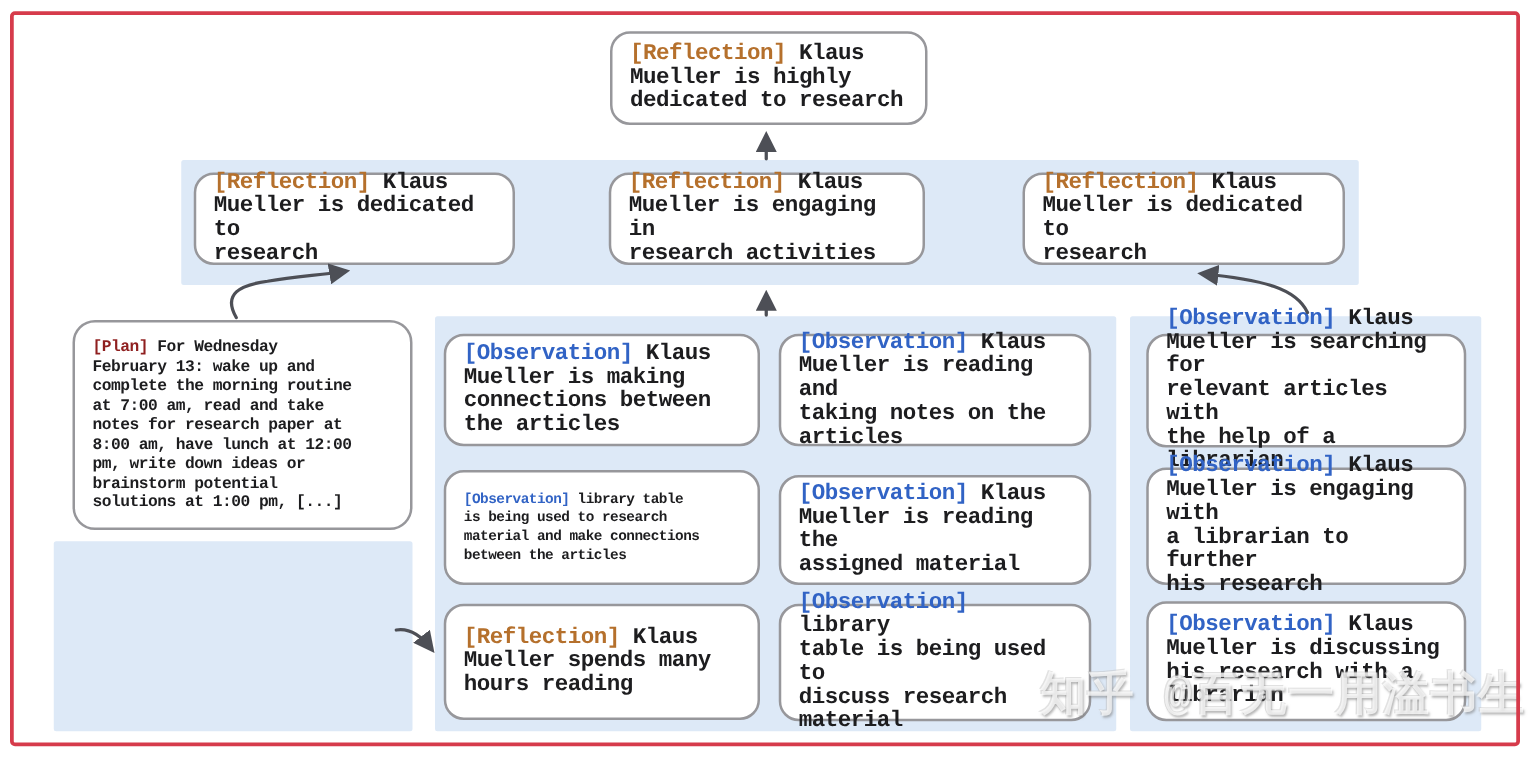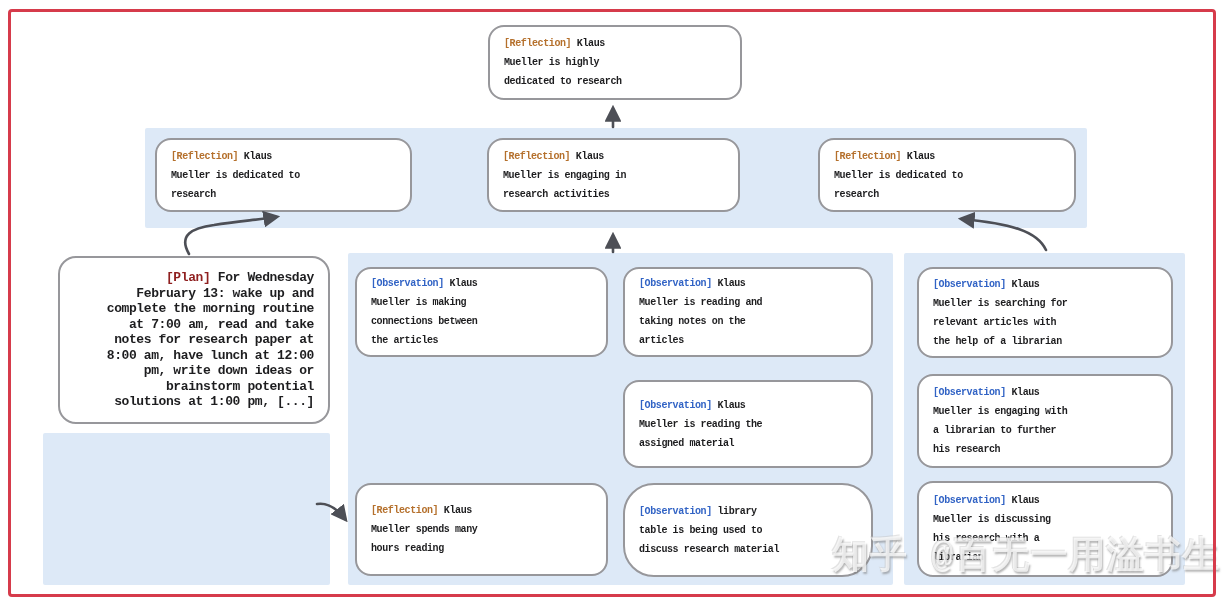--- a/index.html
+++ b/index.html
@@ -26,21 +26,21 @@
     border:2.5px solid #97979b;
     border-radius:16px;
     box-sizing:border-box;
     display:flex;align-items:center;
     padding:6px 14px;
     color:#1d1d1f;
     font-weight:bold;
   }
   .node .txt{width:100%;}
   .node .body{white-space:pre-wrap;}
-  .fs-lg{font-size:10px;line-height:19px;letter-spacing:-0.4px;}
+  .fs-lg{font-size:18px;line-height:19px;letter-spacing:-0.4px;}
   .fs-md{font-size:13px;line-height:15.5px;letter-spacing:-0.4px;}
   .fs-sm{font-size:12px;line-height:16px;letter-spacing:-0.4px;}
   .fs-xs{font-size:11.5px;line-height:15px;letter-spacing:-0.4px;}
   .tag.refl{color:#b5702c;}
   .tag.obs{color:#3163c5;margin-top:28px;}
   .tag.plan{color:#8f1f1f;}
   .arrows{position:absolute;left:0;top:0;pointer-events:none;}
   .watermark{
     position:absolute;left:832px;top:530px;width:380px;
     font-family:Liberation Mono, monospace;
@@ -75,57 +75,63 @@
     <div class="txt"><span class="tag refl">[Reflection]</span> <span class="body">Klaus
 Mueller is engaging in
 research activities</span></div>
   </div>
   <div class="node fs-lg" style="left:818px;top:138px;width:258px;height:74px;">
     <div class="txt"><span class="tag refl">[Reflection]</span> <span class="body">Klaus
 Mueller is dedicated to
 research</span></div>
   </div>
 
-  <div class="node fs-md" style="left:58px;top:256px;width:272px;height:168px;border-radius:18px;text-align:right;">
+  <div class="node fs-md" style="left:58px;top:256px;width:272px;height:168px;border-radius:18px;">
     <div class="txt"><span class="tag plan">[Plan]</span> <span class="body">For Wednesday
 February 13: wake up and
 complete the morning routine
 at 7:00 am, read and take
 notes for research paper at
 8:00 am, have lunch at 12:00
 pm, write down ideas or
 brainstorm potential
 solutions at 1:00 pm, [...]</span></div>
   </div>
 
 
   <div class="node fs-lg" style="left:355px;top:267px;width:253px;height:90px;">
     <div class="txt"><span class="tag obs">[Observation]</span> <span class="body">Klaus
 Mueller is making
 connections between
 the articles</span></div>
   </div>
+  <div class="node fs-xs" style="left:355px;top:376px;width:253px;height:92px;">
+    <div class="txt"><span class="tag obs">[Observation]</span> <span class="body">library table
+is being used to research
+material and make connections
+between the articles</span></div>
+  </div>
   <div class="node fs-lg" style="left:355px;top:483px;width:253px;height:93px;">
     <div class="txt"><span class="tag refl">[Reflection]</span> <span class="body">Klaus
 Mueller spends many
 hours reading</span></div>
   </div>
 
   <div class="node fs-lg" style="left:623px;top:267px;width:250px;height:90px;">
     <div class="txt"><span class="tag obs">[Observation]</span> <span class="body">Klaus
 Mueller is reading and
 taking notes on the
 articles</span></div>
   </div>
   <div class="node fs-lg" style="left:623px;top:380px;width:250px;height:88px;">
     <div class="txt"><span class="tag obs">[Observation]</span> <span class="body">Klaus
 Mueller is reading the
 assigned material</span></div>
   </div>
-  <div class="node fs-lg" style="left:623px;top:483px;width:250px;height:94px;border-radius:31px;">
+  <div class="node fs-lg" style="left:623px;top:483px;width:250px;height:94px;">
     <div class="txt"><span class="tag obs">[Observation]</span> <span class="body">library
 table is being used to
 discuss research material</span></div>
   </div>
 
   <div class="node fs-lg" style="left:917px;top:267px;width:256px;height:91px;">
     <div class="txt"><span class="tag obs">[Observation]</span> <span class="body">Klaus
 Mueller is searching for
 relevant articles with
 the help of a librarian</span></div>

